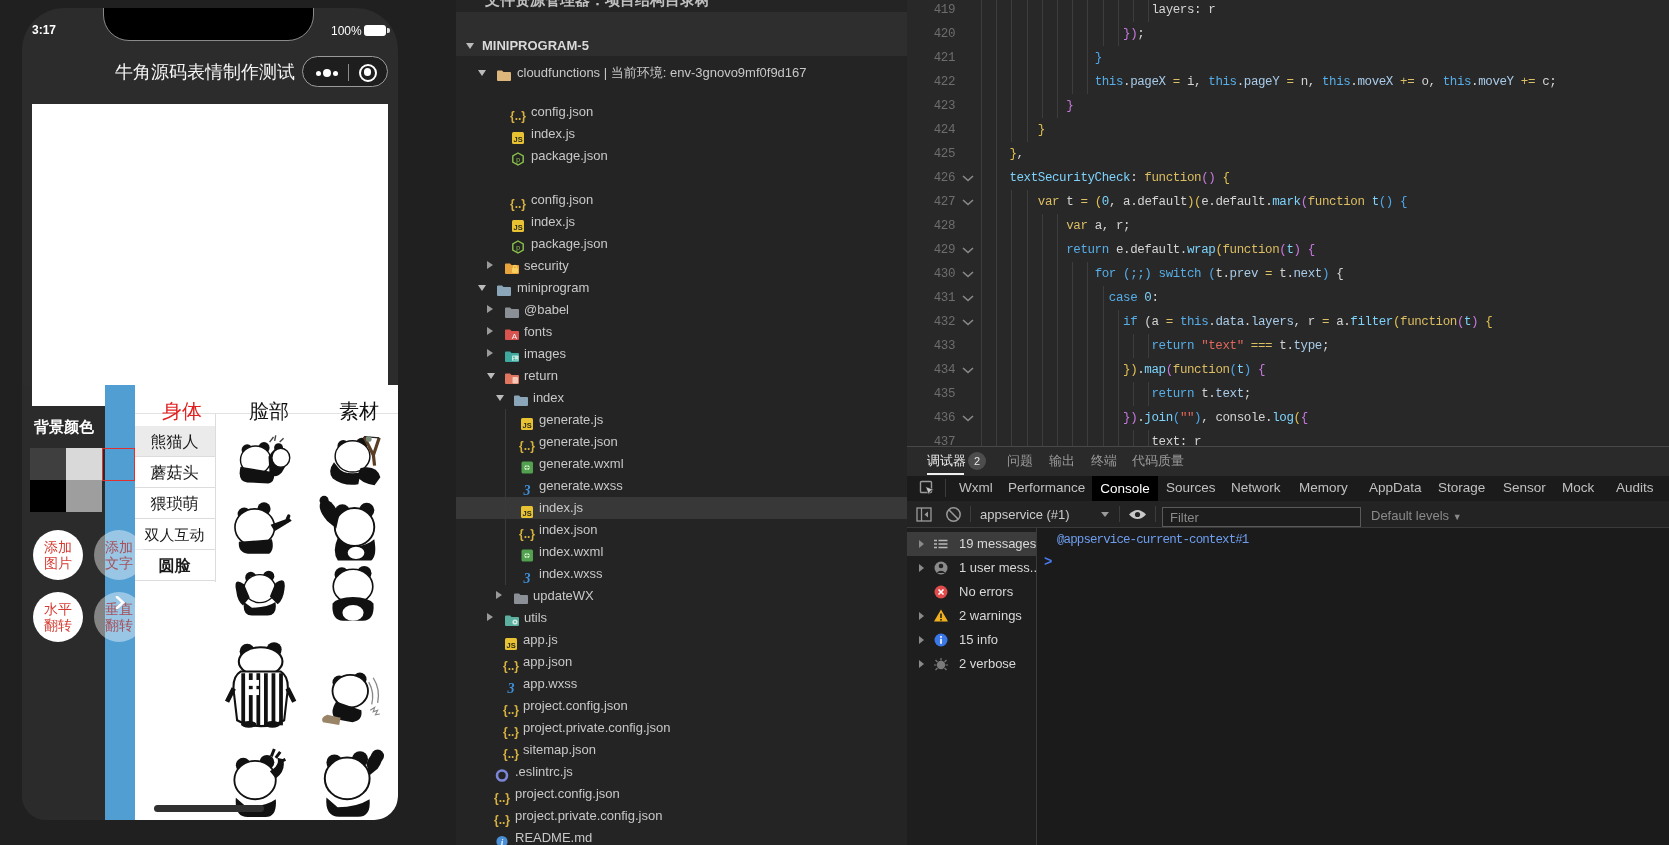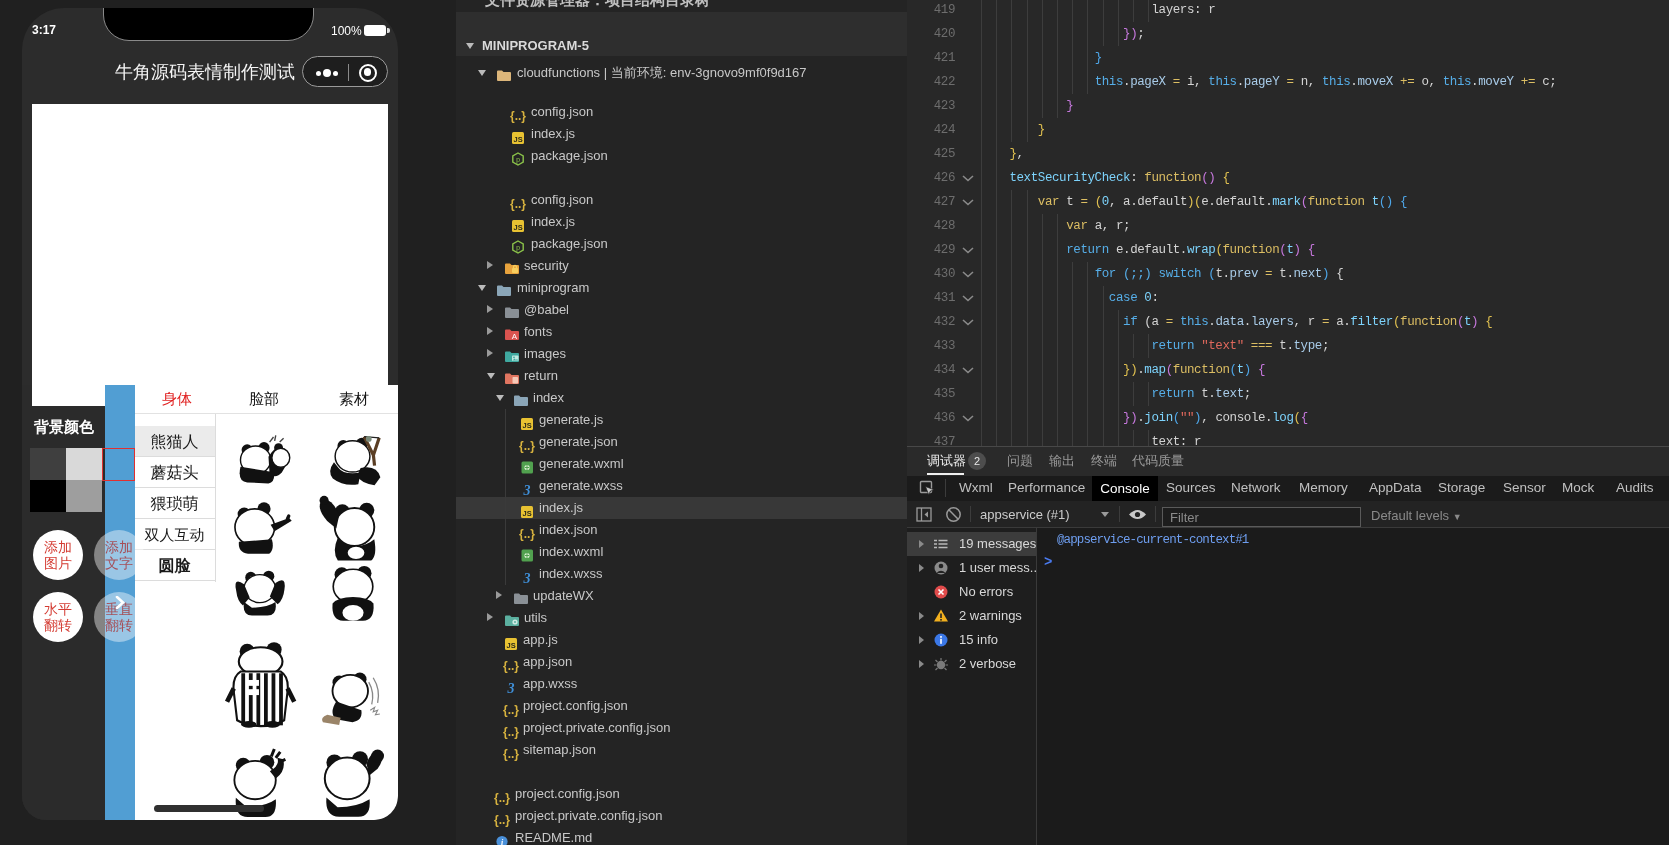--- a/index.html
+++ b/index.html
@@ -16,21 +16,21 @@
 #capsule .div{position:absolute;left:44.5px;top:7px;width:1.5px;height:17px;background:#8a8a8a}
 #capsule .ring{position:absolute;left:56px;top:6.5px;width:18px;height:18px;border:2.5px solid #fff;border-radius:50%}
 #capsule .ring i{position:absolute;left:2.8px;top:2.8px;width:7.5px;height:7.5px;background:#fff;border-radius:50%}
 #canvas{left:10px;top:96px;width:356px;height:281px;background:#fff}
 #sheet{left:10px;top:377px;width:366px;height:435px;background:#fff;border-radius:0 0 22px 22px;overflow:hidden}
 #lpanel{left:0;top:398px;width:83px;height:414px;background:#2b2b2b}
 #lsliver{left:0px;top:377px;width:10px;height:21px;background:#2b2b2b}
 #bluebar{left:83px;top:377px;width:30px;height:435px;background:#4296cf;opacity:.92}
 .circbtn{position:absolute;width:50px;height:50px;background:#fff;border-radius:50%;color:#d43c33;font-size:14px;line-height:16px;text-align:center;padding-top:9px}
 .tabs{left:112px;top:377px;width:264px;height:29px;background:#fff;border-bottom:1px solid #e2e2e2}
-.tab{position:absolute;top:5px;font-size:15px;color:#111}
+.tab{position:absolute;top:13px;font-size:20px;color:#111}
 .menu{left:112px;top:418px;width:81px;height:330px}
 .mi{position:absolute;left:0;width:81px;height:31px;border-bottom:1px solid #dcdcdc;font-size:16px;color:#1a1a1a;text-align:center;line-height:31px}
 #homebar{left:132px;top:797px;width:110px;height:7px;background:#303030;border-radius:4px}
 
 #tree{left:456px;top:0;width:451px;height:845px;background:#242424;overflow:hidden}
 #treeband{left:0;top:12px;width:451px;height:44px;background:#2e2e2e}
 .trow{position:absolute;left:0;width:451px;height:22px;color:#c8c8c8;font-size:13px;line-height:22px;white-space:nowrap}
 .trow .tw{position:absolute;top:0;line-height:22px}
 .arr{position:absolute;top:6px;width:0;height:0}
 .arr.r{border-left:6px solid #9a9a9a;border-top:4.5px solid transparent;border-bottom:4.5px solid transparent}
@@ -481,20 +481,28 @@
         <span class="tw" style="left:67px">project.private.config.json</span>
       </div>
 <div class="trow" style="top:739px">
         <span class="ticon" style="left:47px">
           <svg width="16" height="16" viewBox="0 0 16 16" style="position:absolute;top:3px">
             <text x="8" y="13" font-size="12" font-weight="bold" fill="#d8b33f" text-anchor="middle" font-family="Liberation Sans">{..}</text>
           </svg>
         </span>
         <span class="tw" style="left:67px">sitemap.json</span>
       </div>
+<div class="trow" style="top:761px">
+        <span class="ticon" style="left:38px">
+          <svg width="16" height="16" viewBox="0 0 16 16" style="position:absolute;top:3px">
+            <circle cx="8" cy="8.5" r="5" fill="none" stroke="#7b86d8" stroke-width="2.6"></circle>
+          </svg>
+        </span>
+        <span class="tw" style="left:59px">.eslintrc.js</span>
+      </div>
 <div class="trow" style="top:783px">
         <span class="ticon" style="left:38px">
           <svg width="16" height="16" viewBox="0 0 16 16" style="position:absolute;top:3px">
             <text x="8" y="13" font-size="12" font-weight="bold" fill="#d8b33f" text-anchor="middle" font-family="Liberation Sans">{..}</text>
           </svg>
         </span>
         <span class="tw" style="left:59px">project.config.json</span>
       </div>
 <div class="trow" style="top:805px">
         <span class="ticon" style="left:38px">

